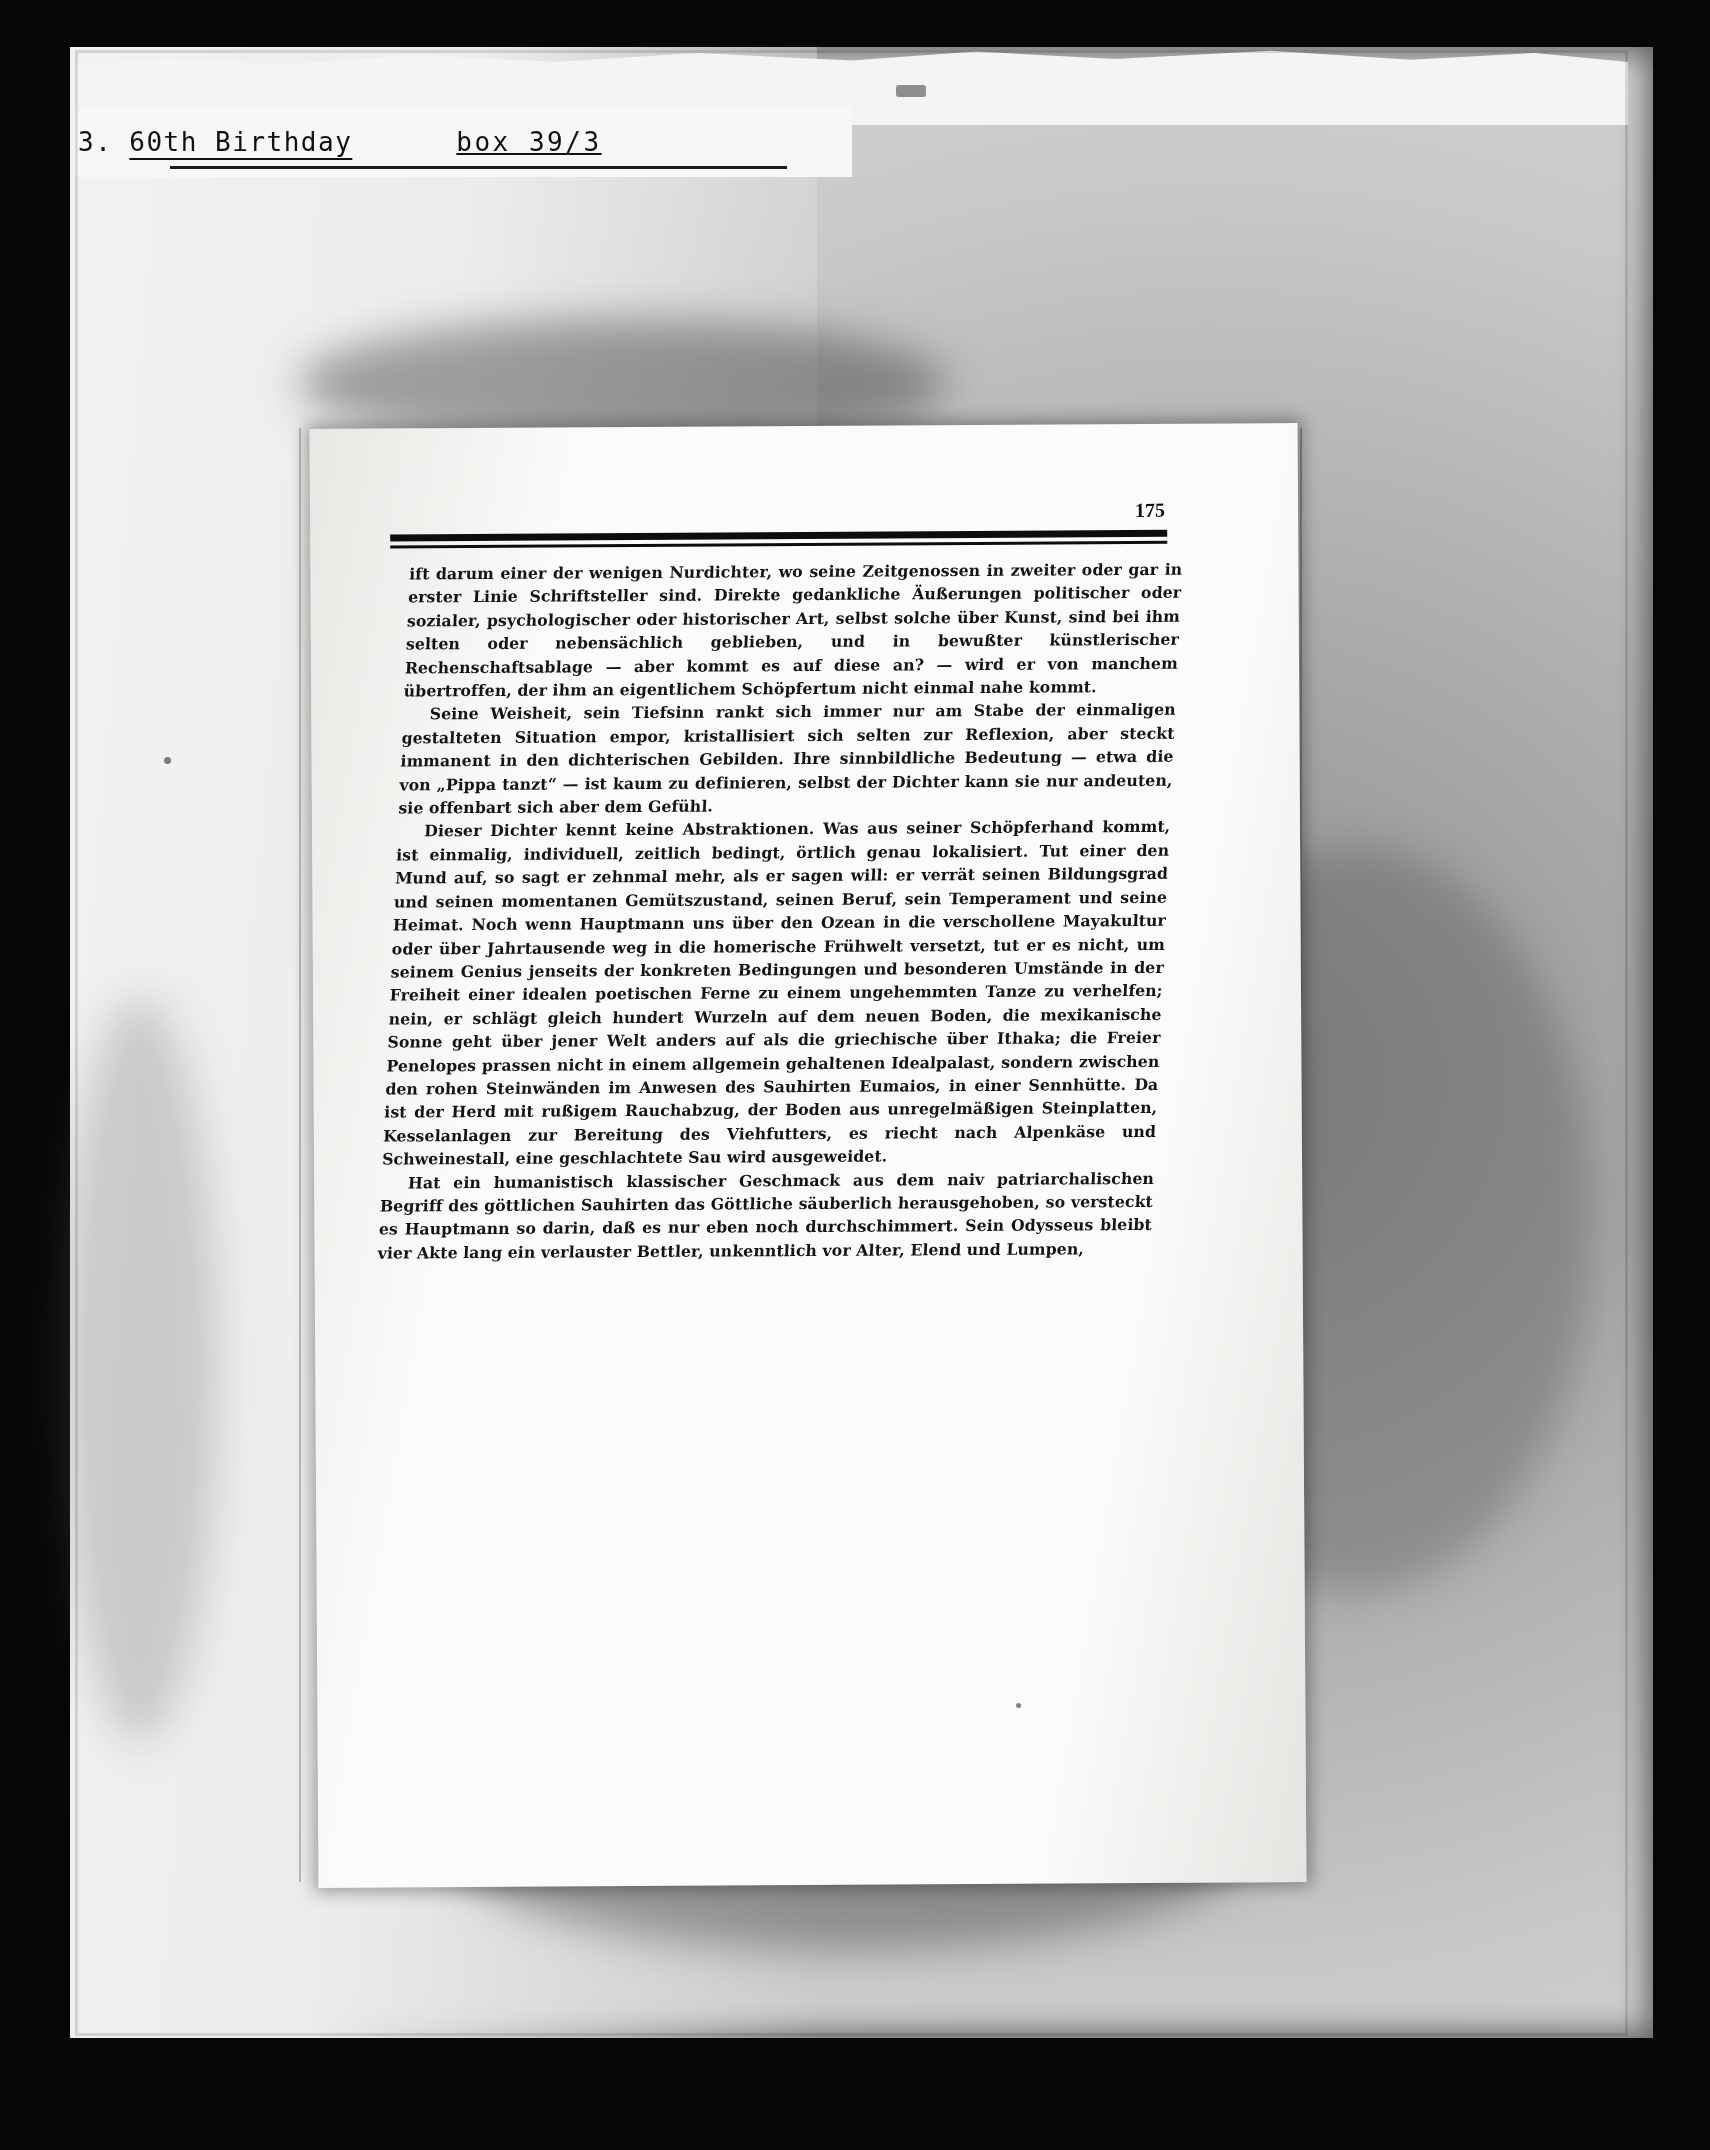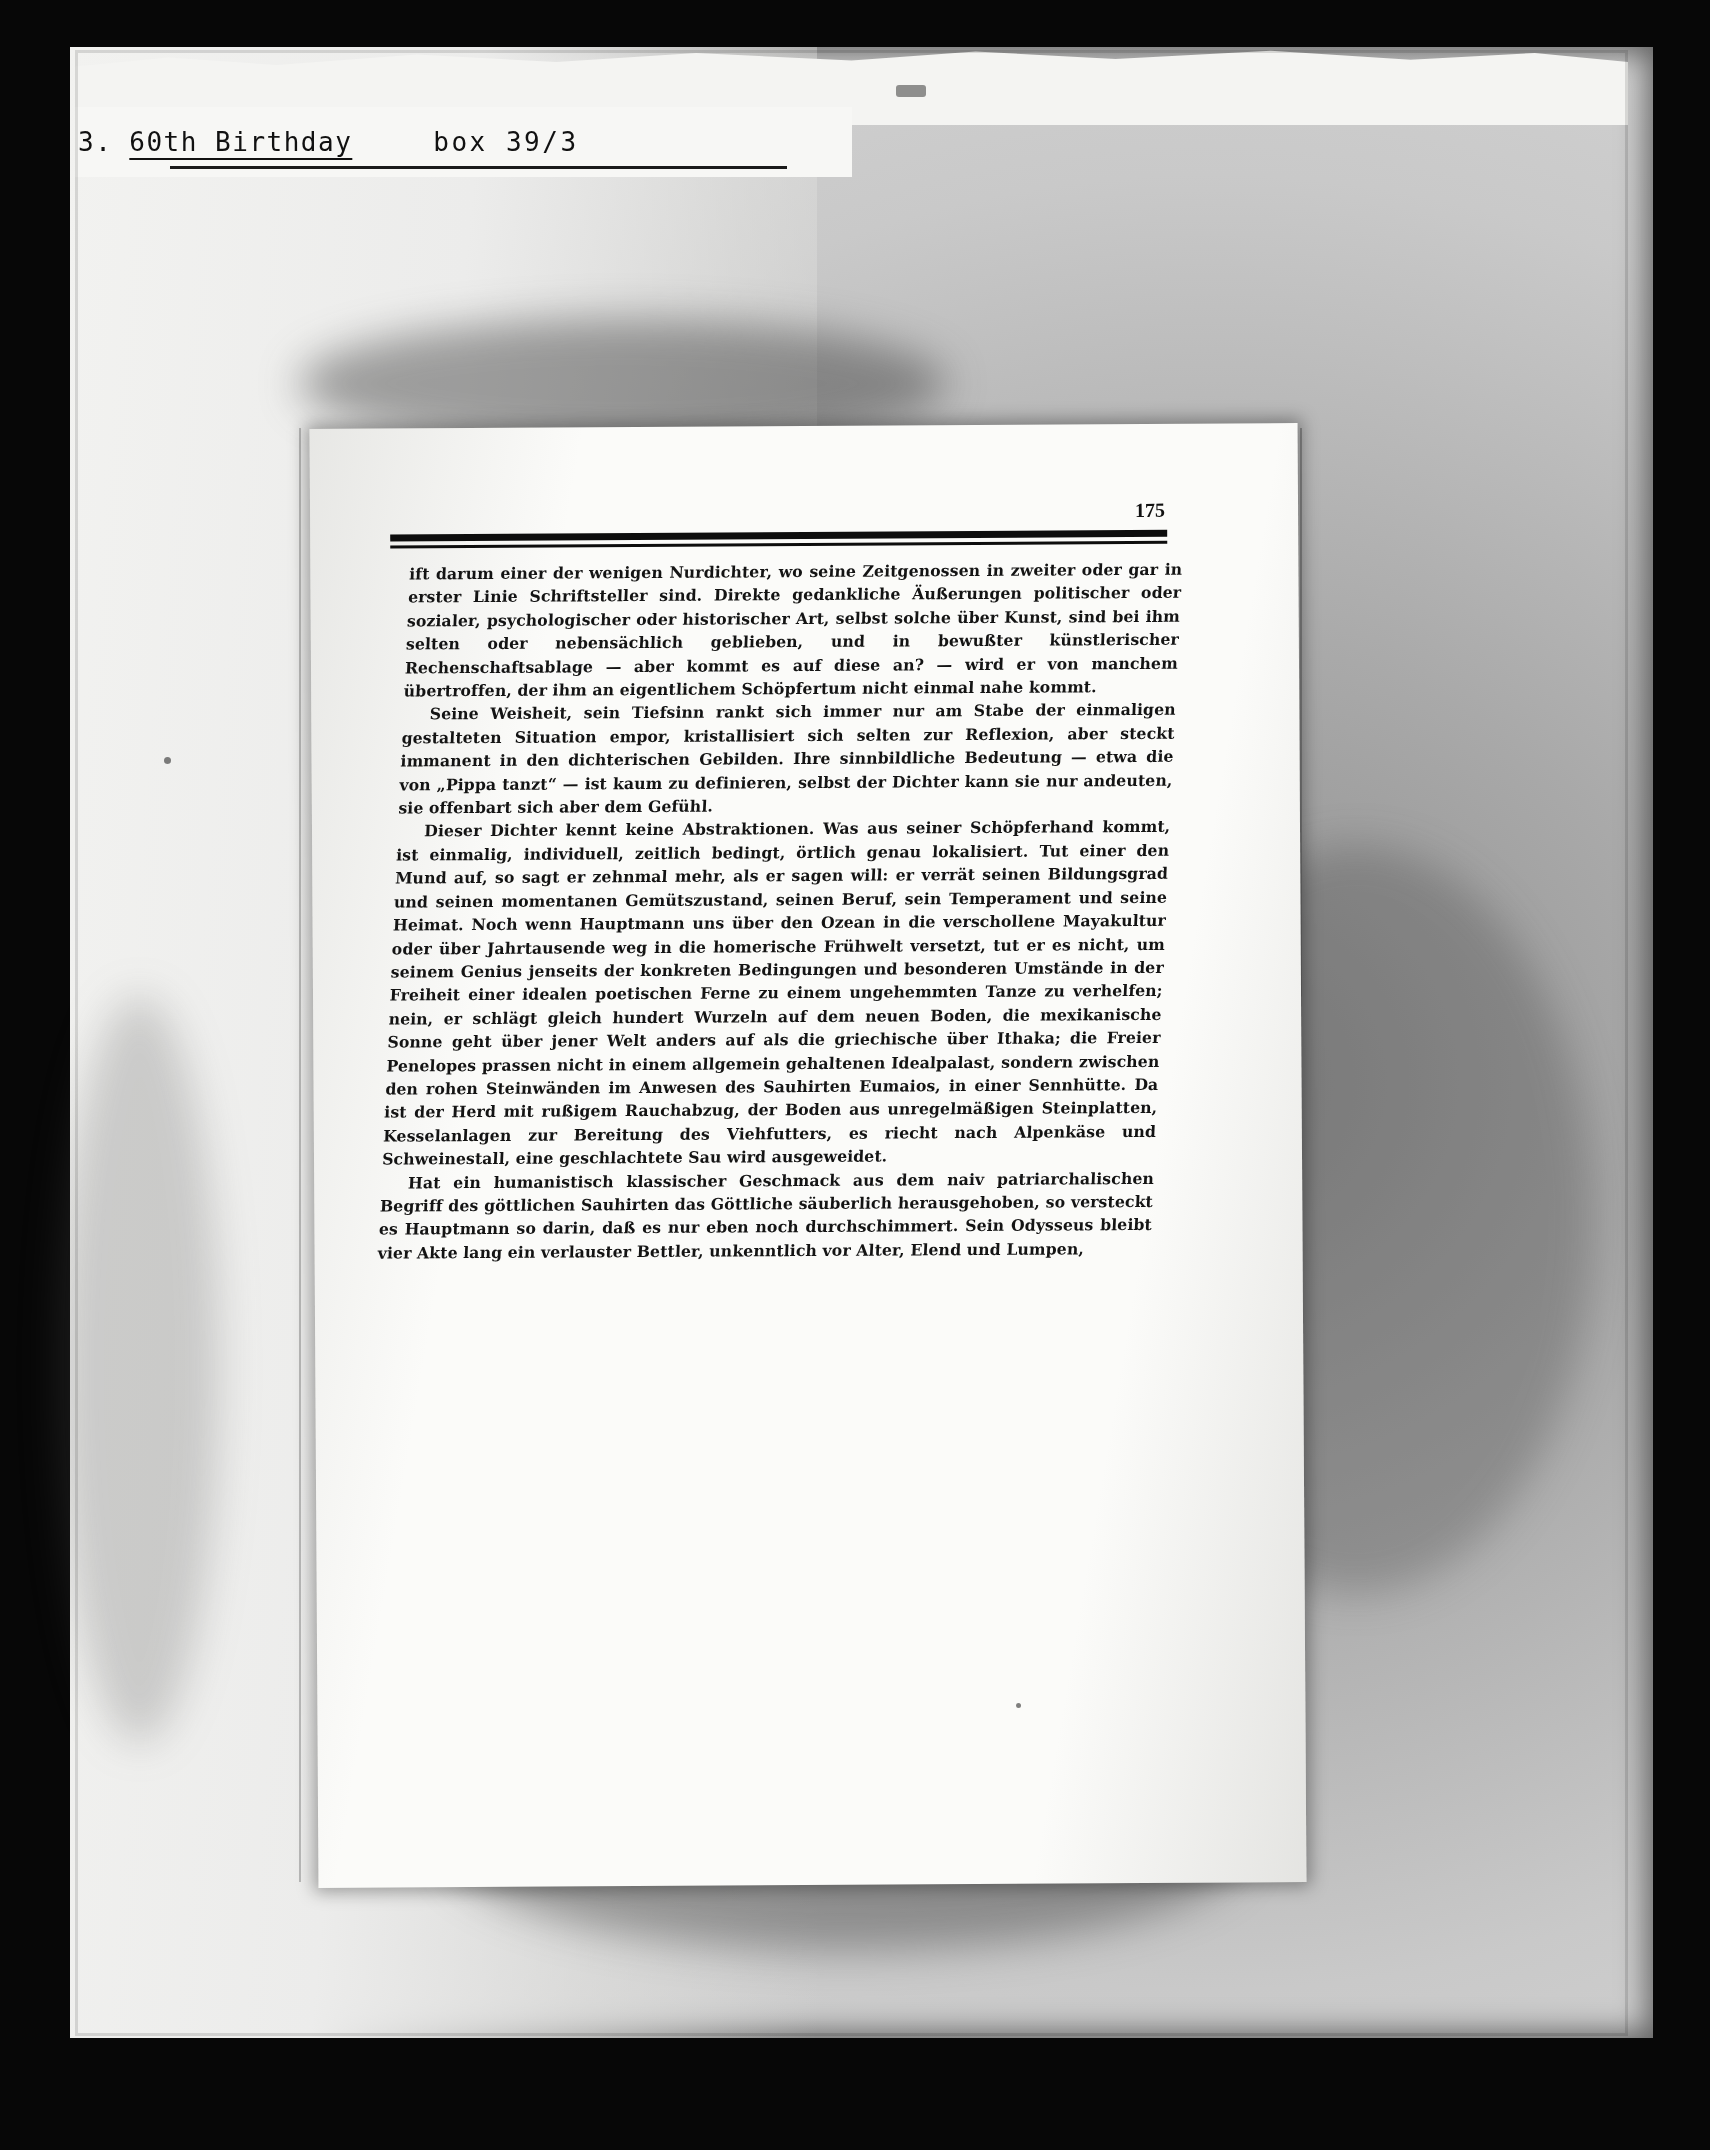--- a/index.html
+++ b/index.html
@@ -109,24 +109,25 @@
     white-space: nowrap;
   }
   #header-number {
     margin-left: 3px;
     margin-right: 17px;
   }
   #header-title {
     text-decoration: underline;
     text-underline-offset: 7px;
     text-decoration-thickness: 2px;
-    margin-right: 81px;
+    margin-right: 104px;
   }
   #header-box {
     letter-spacing: 2.5px;
+    text-decoration: underline;
   }
 
   
   #book-page {
     position: absolute;
     left: 314px;
     top: 426px;
     width: 988px;
     height: 1459px;
     background: #fbfbf9;

